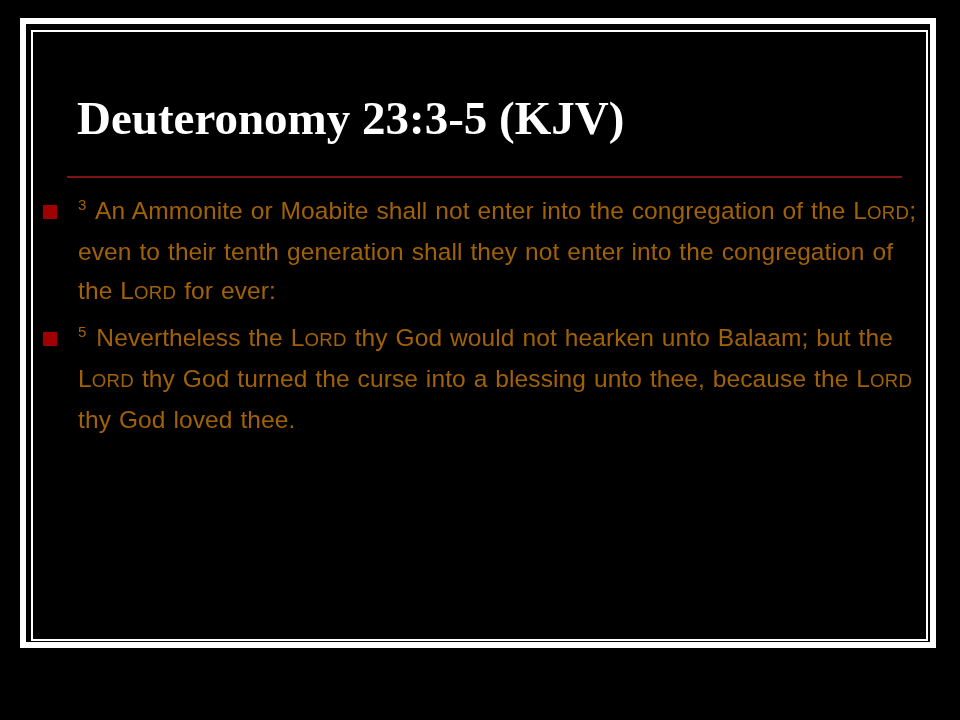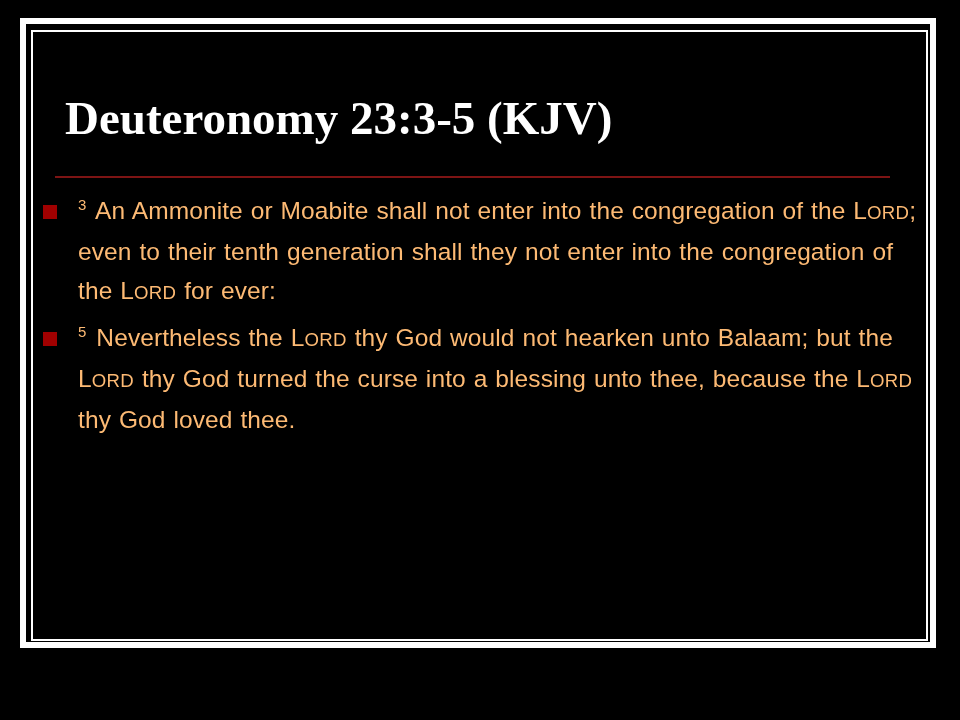--- a/index.html
+++ b/index.html
@@ -54,21 +54,21 @@
     top: 33px;
     width: 891px;
     height: 605px;
     overflow: hidden;
     background: #000000;
   }
 
   
   #title-block {
     position: absolute;
-    left: 0;
+    left: 12px;
     top: 0;
     width: 806px;
     height: 148px;
   }
   #page-title {
     position: absolute;
     left: 31px;
     top: 58px;
     margin: 0;
     font-family: "Liberation Serif", "DejaVu Serif", serif;
@@ -95,21 +95,21 @@
     top: 158px;
     width: 891px;
     margin: 0;
     padding: 0;
     list-style: none;
   }
   .bullet-item {
     position: relative;
     padding-left: 44px;
     margin: 0 0 6px 0;
-    color: #fdba74;
+    color: #a16207;
     font-family: "Liberation Sans", sans-serif;
     font-size: 24.5px;
     line-height: 39px;
     text-align: left;
     letter-spacing: 0.1px;
     word-spacing: 1px;
   }
   .bullet-marker {
     position: absolute;
     left: 9px;

